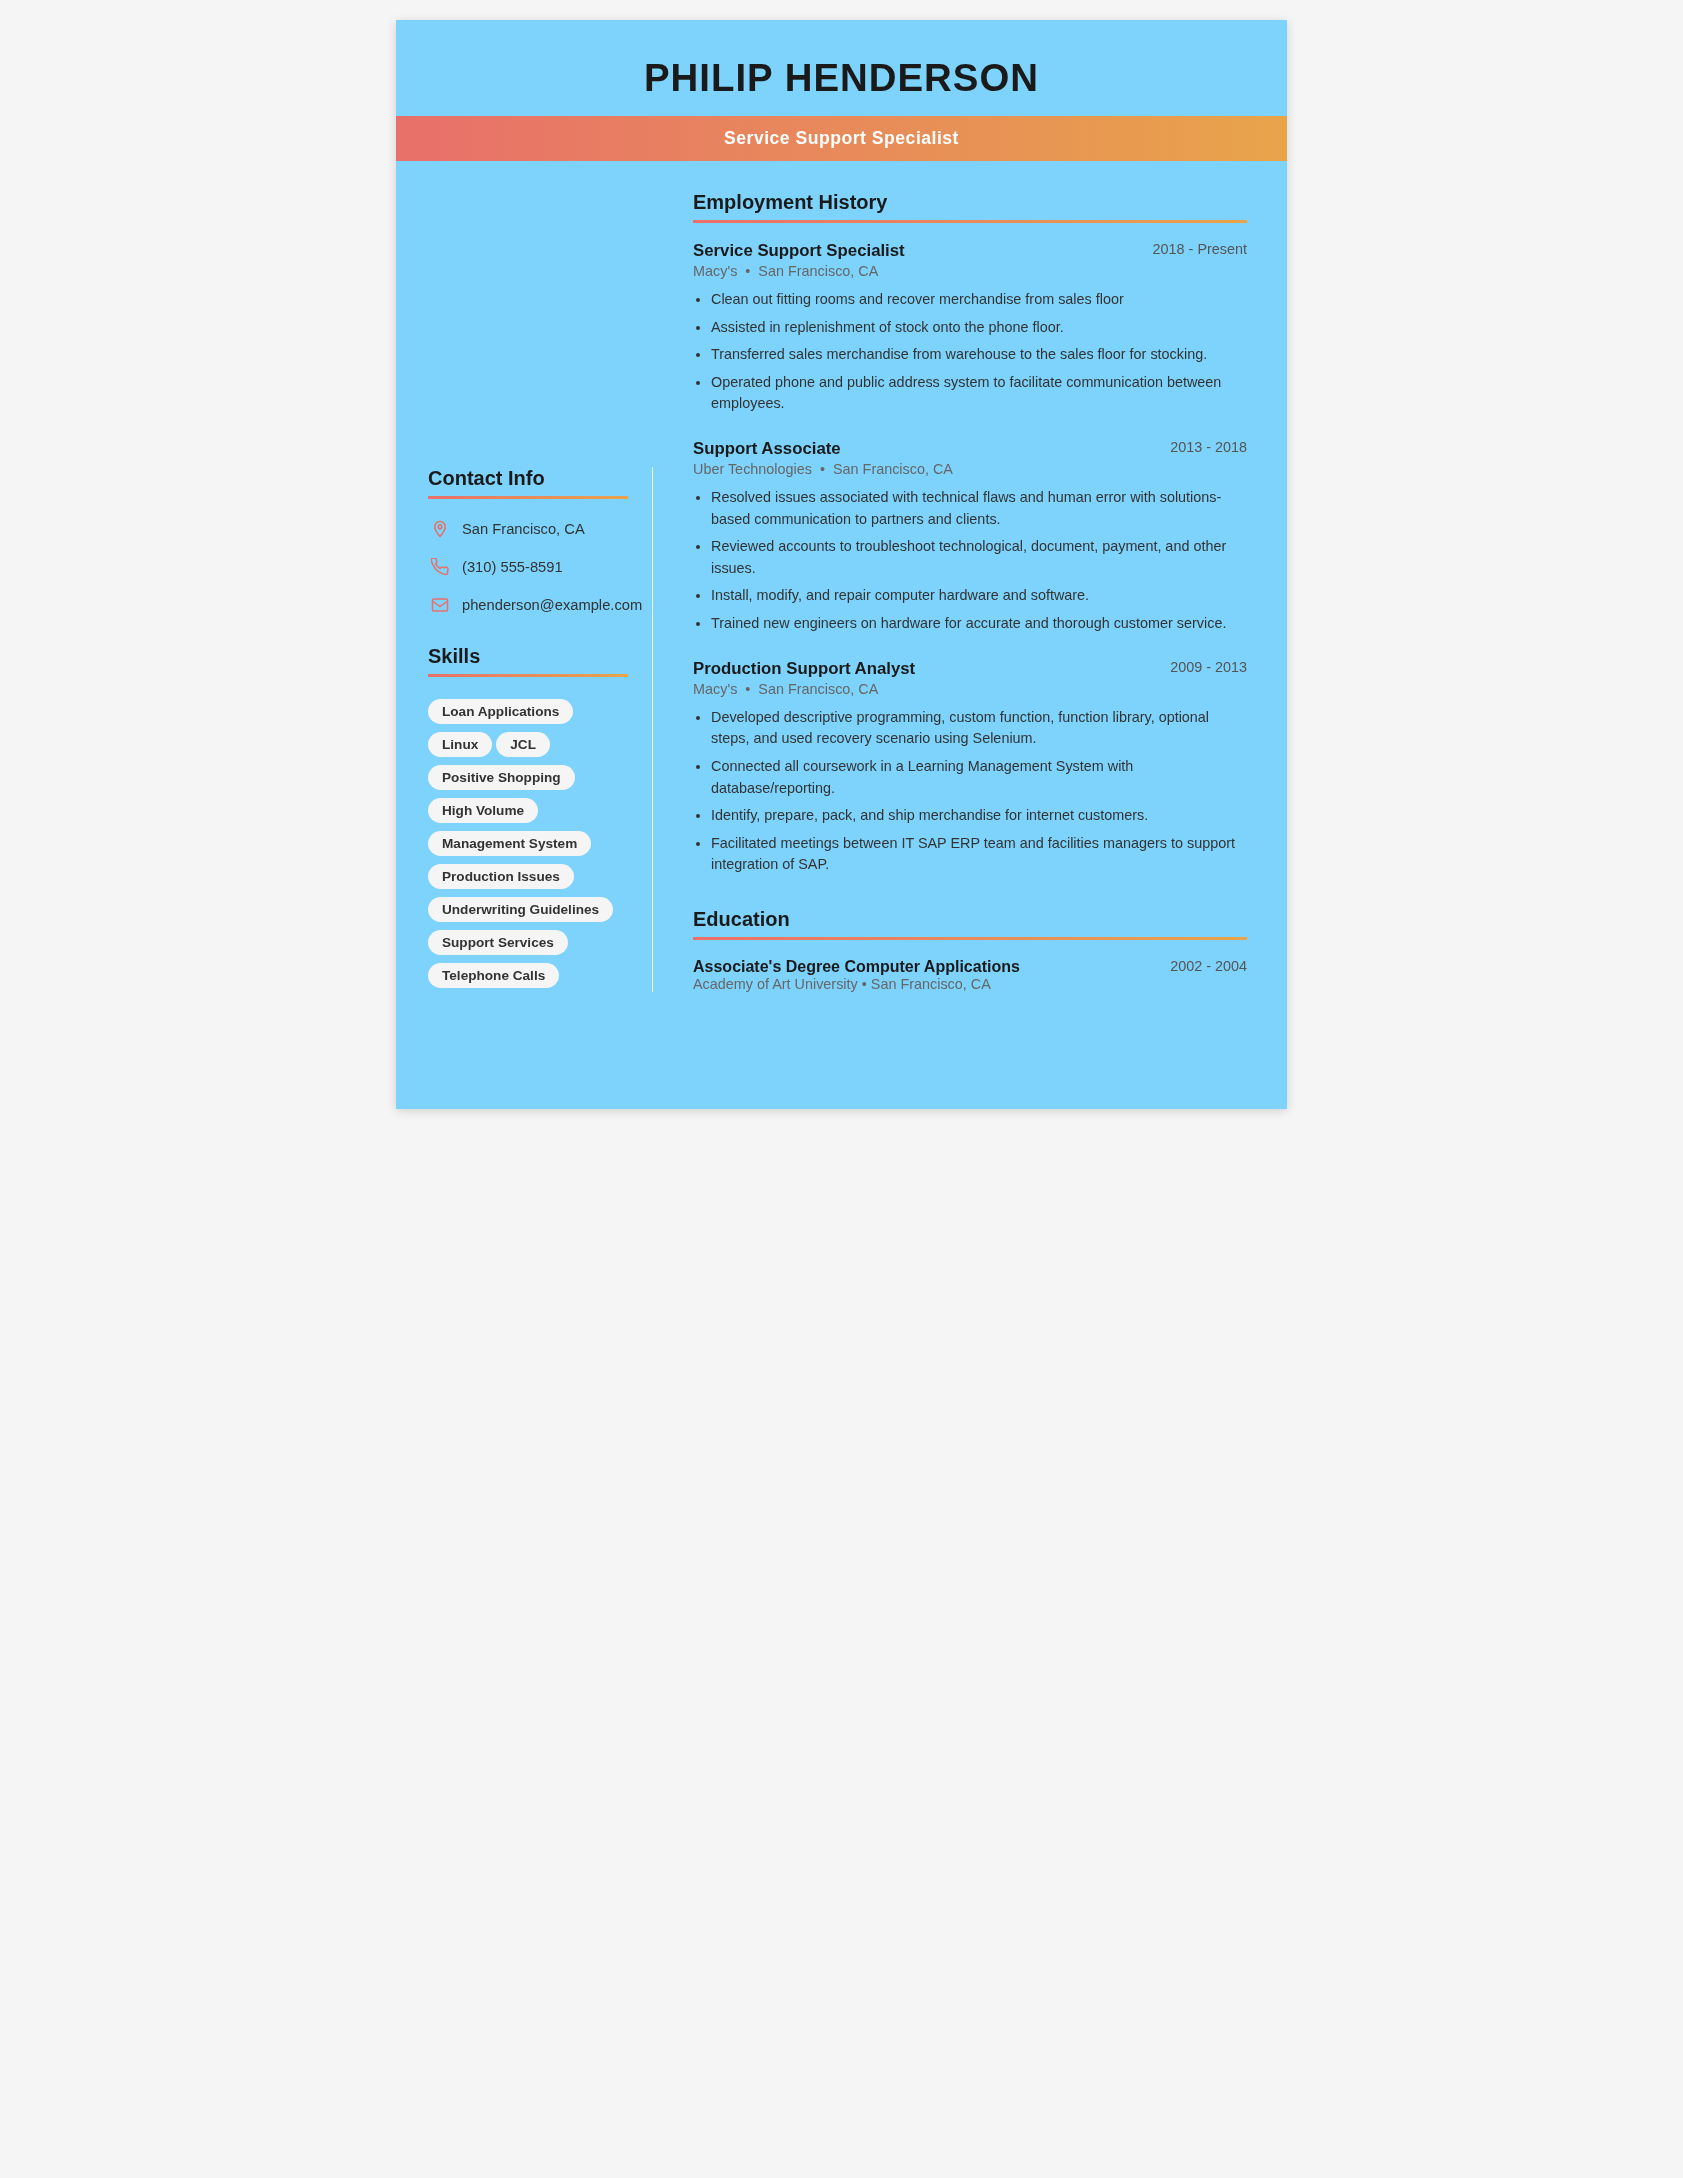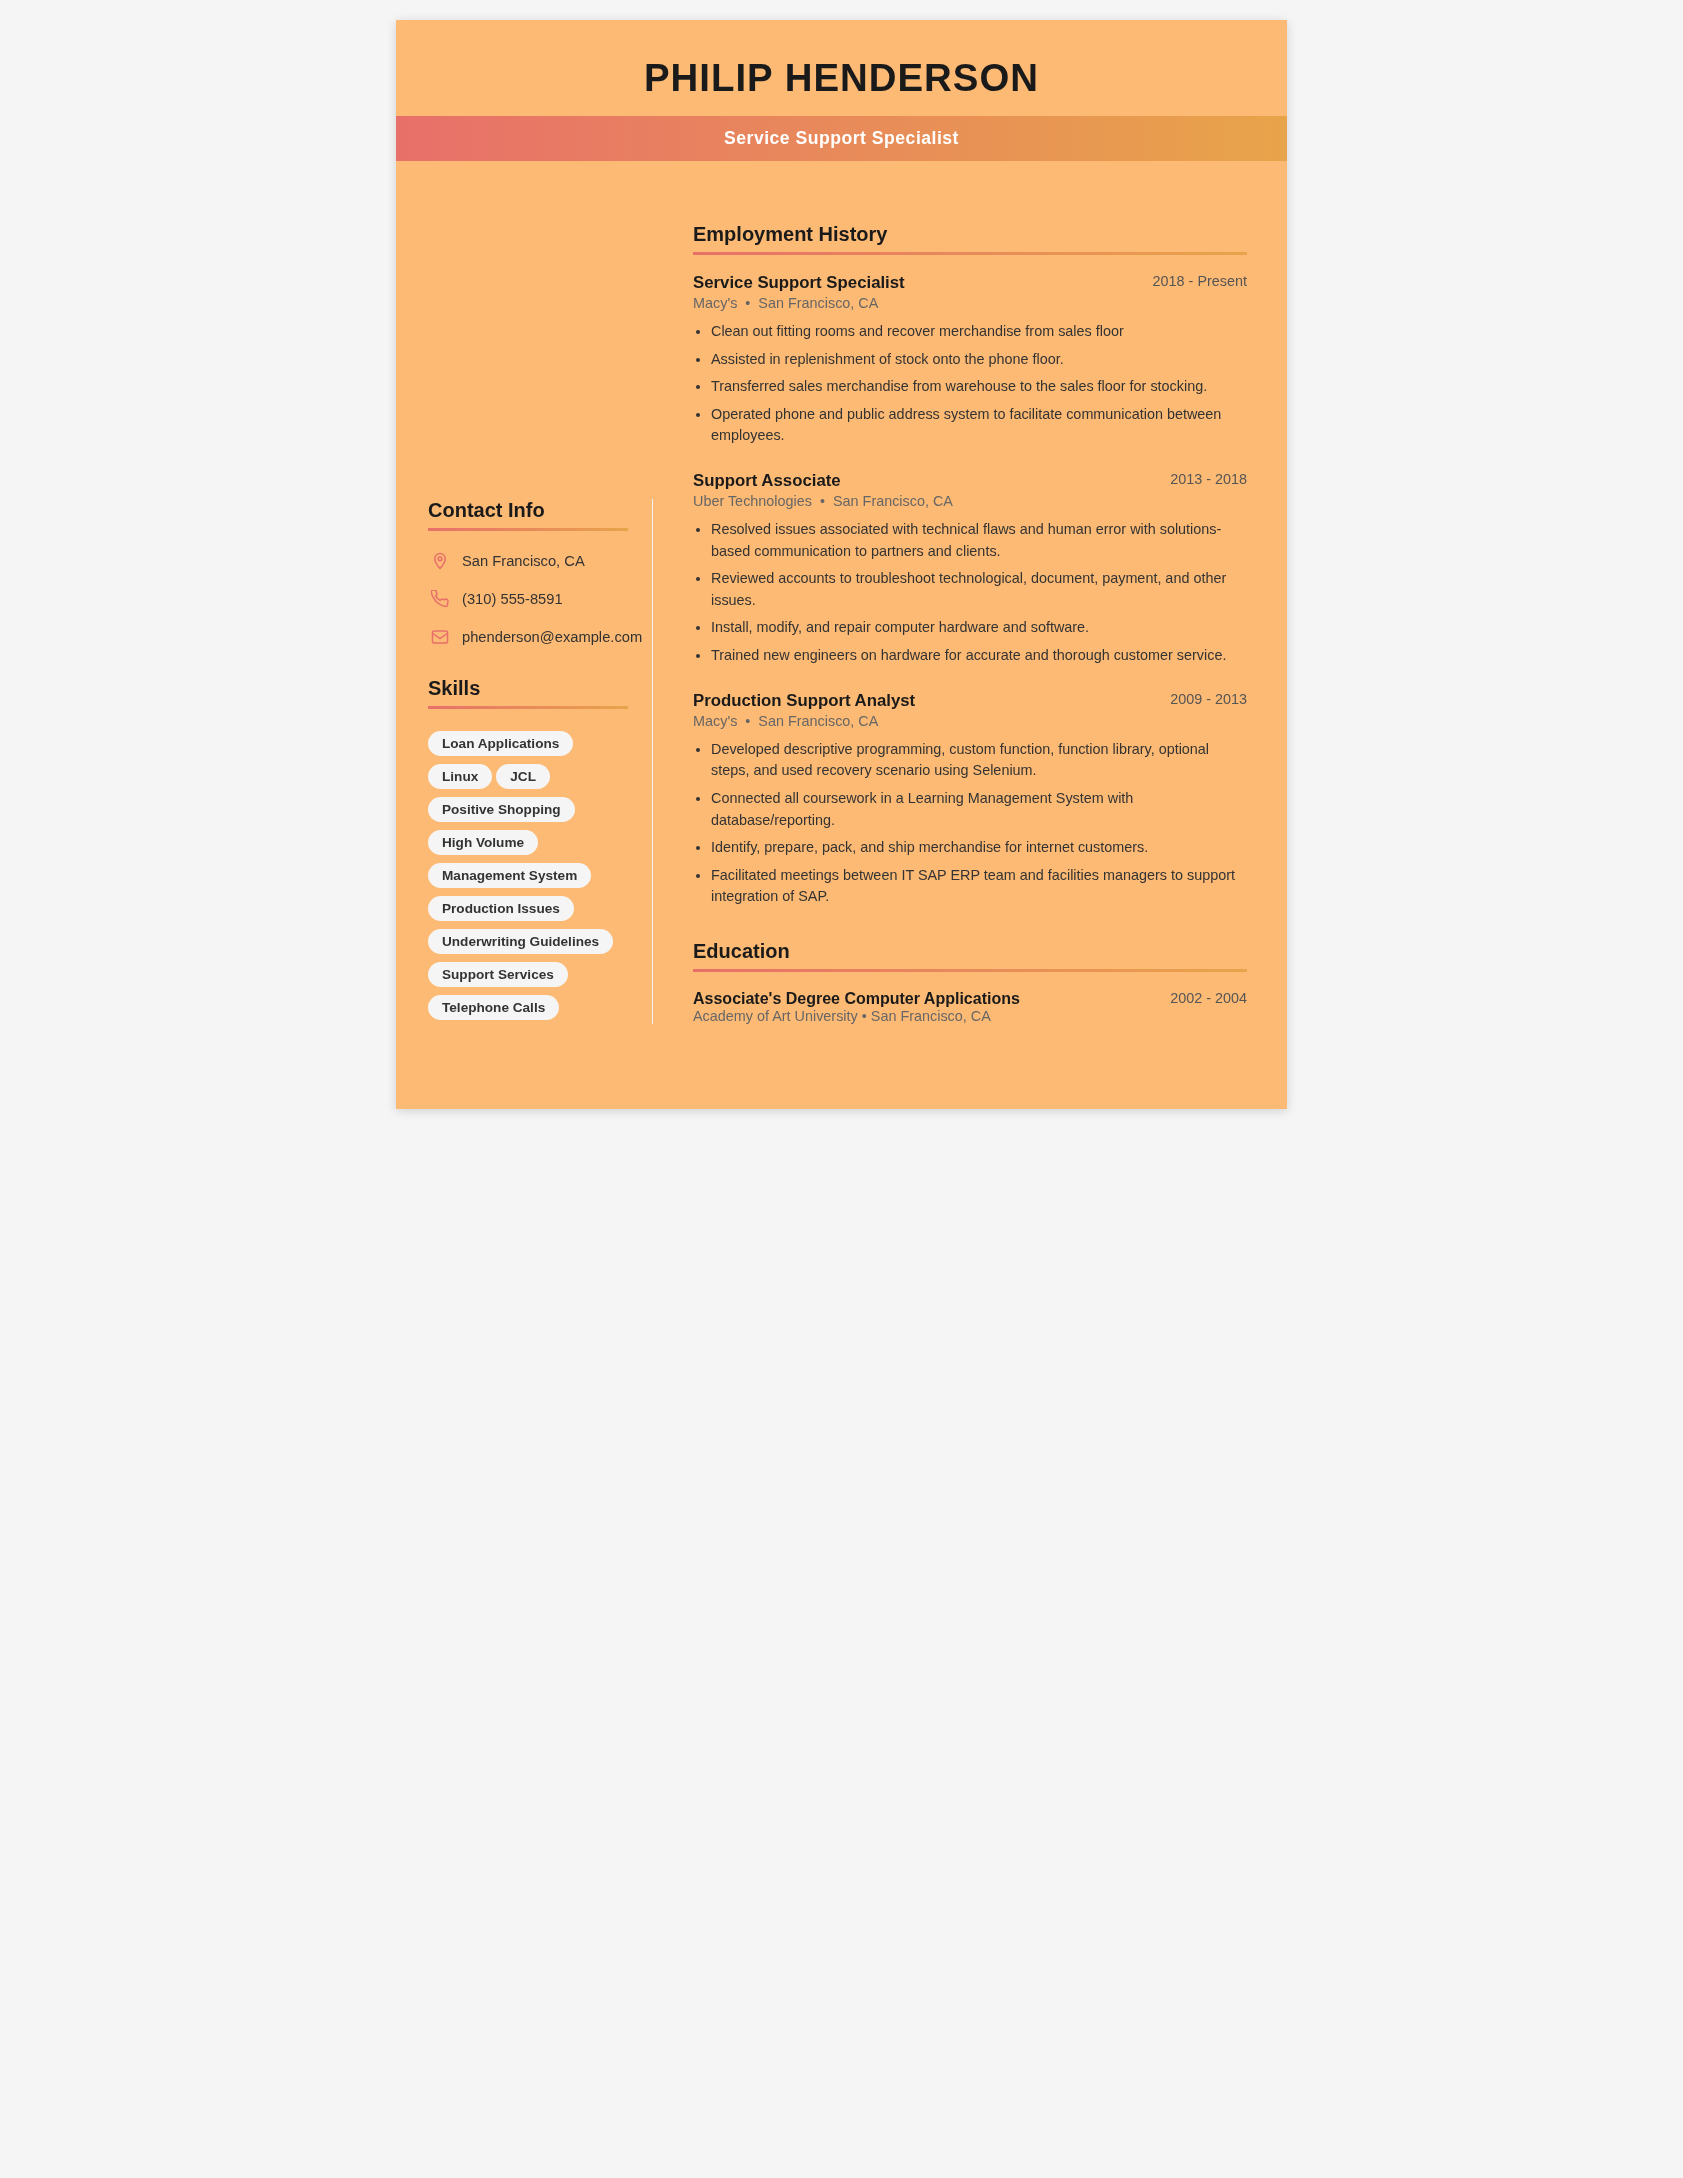--- a/index.html
+++ b/index.html
@@ -4,21 +4,21 @@
   <style>
     * { margin: 0; padding: 0; box-sizing: border-box; }
     body {
       font-family: Arial, sans-serif;
       background: #f5f5f5;
       display: flex;
       justify-content: center;
       padding: 20px;
     }
     .resume {
-      background: #fdba74;
+      background: #7dd3fc;
       width: 891px;
       min-height: 1089px;
       box-shadow: 0 2px 10px rgba(0,0,0,0.15);
     }
     .header {
       text-align: center;
       padding: 36px 20px 0;
     }
     .header h1 {
       font-size: 2.4em;
@@ -46,21 +46,20 @@
     }
     .sidebar {
       width: 257px;
       min-width: 257px;
       padding: 0 24px 0 32px;
       border-right: 1px solid #f0f0f0;
     }
     .main {
       flex: 1;
       padding: 0 40px;
-      margin-top: 32px;
     }
     .section-title {
       font-size: 1.25em;
       font-weight: 800;
       color: #1a1a1a;
       margin-bottom: 6px;
     }
     .section-divider {
       height: 3px;
       background: linear-gradient(to right, #e8706a, #e8a44a);

